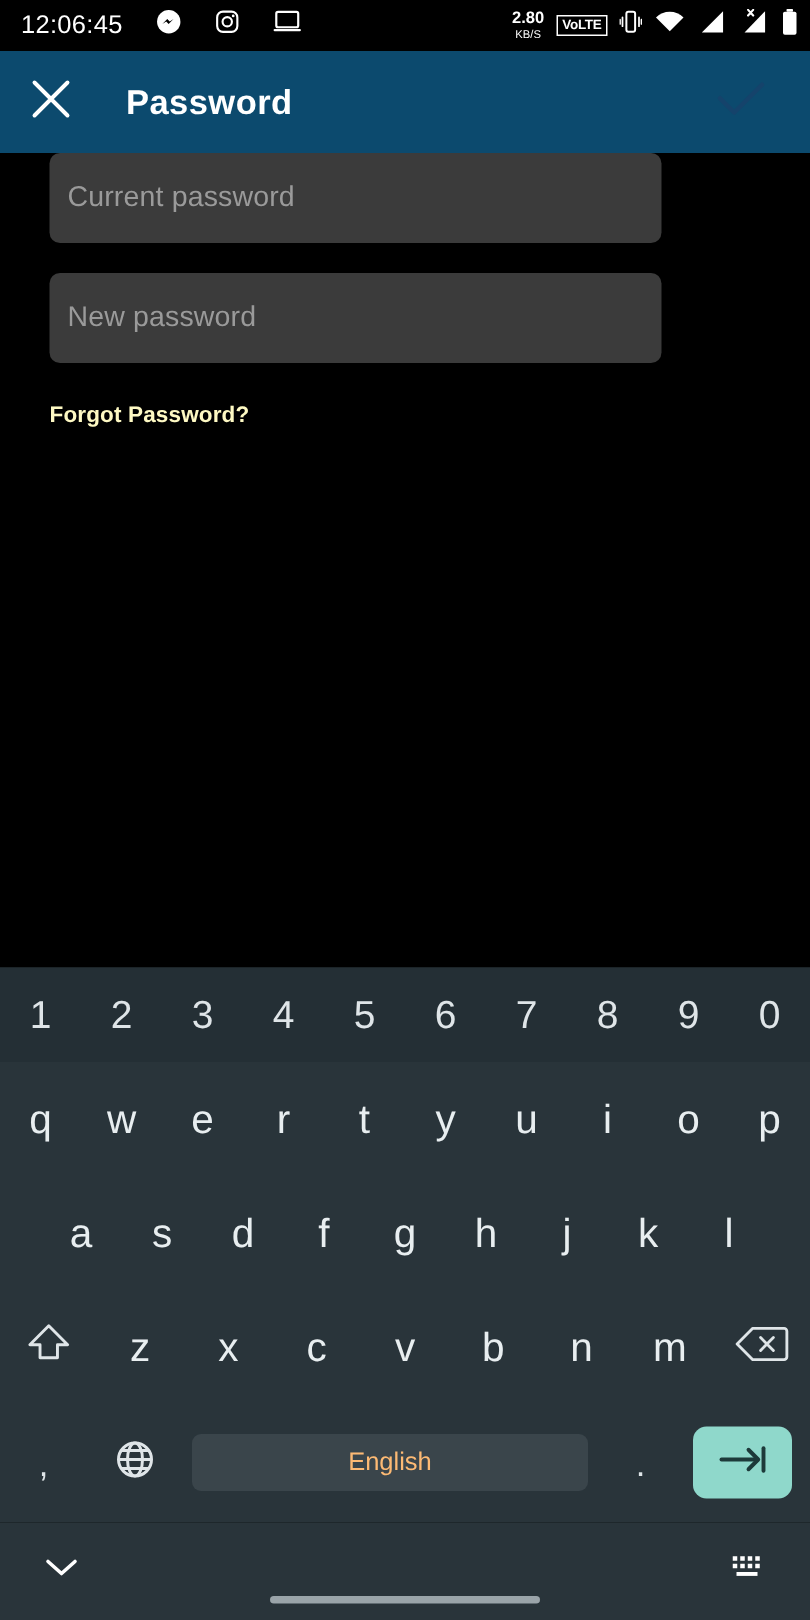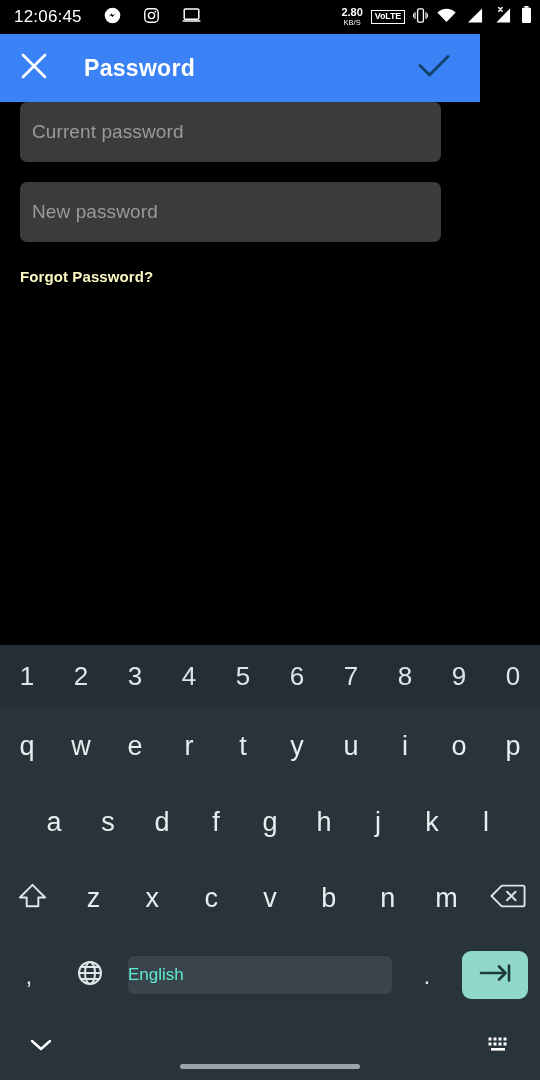--- a/index.html
+++ b/index.html
@@ -26,35 +26,35 @@
   #net-speed { color:#fff; text-align:center; line-height:1; }
   #net-speed .ns-num { font-size:11px; font-weight:bold; display:block; }
   #net-speed .ns-unit { font-size:7.5px; font-weight:normal; display:block; margin-top:1px; }
   #volte-badge {
     border:1.5px solid #fff; color:#fff; font-size:9px; font-weight:bold;
     padding:1px 3px; line-height:1.05; letter-spacing:-.2px; white-space:nowrap;
   }
 
   
   #app-bar {
-    position:absolute; top:34px; left:0; width:480px; height:68px;
-    background:#3b82f6; display:flex; align-items:center;
+    position:absolute; top:34px; left:0; width:540px; height:68px;
+    background:#0c4a6e; display:flex; align-items:center;
   }
   #close-btn { width:68px; height:68px; display:flex; align-items:center; justify-content:center; }
   #app-title {
     color:#fff; font-size:23px; font-weight:bold; letter-spacing:.3px;
     margin-left:16px;
   }
   #confirm-btn {
     position:absolute; right:18px; top:0; height:68px; width:56px;
     display:flex; align-items:center; justify-content:center;
   }
 
   
-  #form-area { position:absolute; top:102px; left:0; width:461px; }
+  #form-area { position:absolute; top:102px; left:0; width:461px;padding-left:13px; }
   .field {
     margin:0 20px 20px 20px; height:60px;
     background:#3b3b3b; border-radius:7px;
     display:flex; align-items:center;
   }
   .field .ph { color:#9a9a9a; font-size:19px; padding-left:12px; letter-spacing:.1px; }
   #forgot-link {
     margin-left:20px; margin-top:6px;
     color:#fef9c3; font-size:15px; font-weight:bold; letter-spacing:.1px;
     display:inline-block;
@@ -82,22 +82,22 @@
     display:flex; align-items:center; justify-content:center; height:100%;
   }
   #key-comma, #key-period {
     flex:0 0 58px; color:#dfe5e8; font-size:23px;
     display:flex; align-items:flex-end; justify-content:center;
     height:100%; padding-bottom:24px;
   }
   #key-globe { flex:0 0 64px; display:flex; align-items:center; justify-content:center; height:100%; }
   #key-space {
     flex:1; margin:0 6px; height:38px; border-radius:6px;
-    background:#3a454b; display:flex; align-items:center; justify-content:flex-start;
-    color:#5eead4; font-size:17px;
+    background:#3a454b; display:flex; align-items:center; justify-content:center;
+    color:#fdba74; font-size:17px;
   }
   #key-enter {
     flex:0 0 66px; height:48px; margin-right:12px; margin-left:6px;
     border-radius:9px; background:#8fd8cb;
     display:flex; align-items:center; justify-content:center;
   }
 
   
   #kb-footer {
     position:absolute; left:0; top:1015px; width:540px; height:65px;

